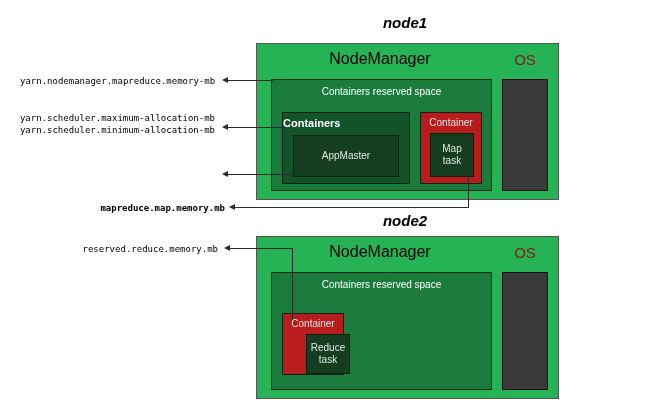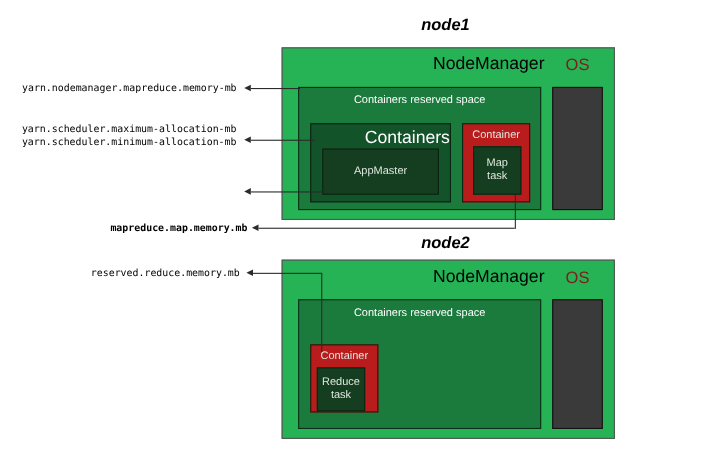--- a/index.html
+++ b/index.html
@@ -28,21 +28,21 @@
   .node-box{
     position:absolute;
     background:#25b355;
     border:1.5px solid #555555;
     box-sizing:border-box;
   }
   .nm-title{
     position:absolute;
     font-size:16px;
     color:#000;
-    text-align:right;
+    text-align:center;
     font-family:"Liberation Sans", sans-serif;
   }
   .os-title{
     position:absolute;
     font-size:15px;
     color:#7f1d1d;
     text-align:center;
     font-family:"Liberation Sans", sans-serif;
   }
   .os-box{
@@ -71,23 +71,23 @@
   
   .containers-box{
     position:absolute;
     background:#12532a;
     border:1.5px solid #0a2412;
     box-sizing:border-box;
   }
   .containers-label{
     position:absolute;
     width:100%;
-    text-align:right;
-    font-size:16px;
-    font-weight:normal;
+    text-align:left;
+    font-size:11px;
+    font-weight:bold;
     color:#ffffff;
     font-family:"Liberation Sans", sans-serif;
   }
   .container-box{
     position:absolute;
     background:#b91c1c;
     border:1.5px solid #0a2412;
     box-sizing:border-box;
   }
   .container-label{
@@ -179,21 +179,21 @@
     <div class="nm-title" style="left:8px;top:6px;width:230px;">NodeManager</div>
     <div class="os-title" style="left:240px;top:7px;width:56px;">OS</div>
 
     <div class="os-box" style="left:245px;top:35px;width:46px;height:118px;"></div>
 
     <div class="reserved-box" style="left:14px;top:35px;width:221px;height:118px;">
       <div class="reserved-label" style="left:0;top:6px;">Containers reserved space</div>
 
       <div class="container-box" style="left:10px;top:40px;width:62px;height:62px;">
         <div class="container-label" style="left:0;top:4px;">Container</div>
-        <div class="task-box" style="left:5px;top:20px;width:44px;height:40px;">
+        <div class="task-box" style="left:23px;top:20px;width:44px;height:40px;">
           <div class="task-label">
             <span>Reduce</span><br>
             <span>task</span>
           </div>
         </div>
       </div>
     </div>
   </div>
 
   <div class="anno" style="left:20px;top:76px;width:195px;">yarn.nodemanager.mapreduce.memory-mb</div>

